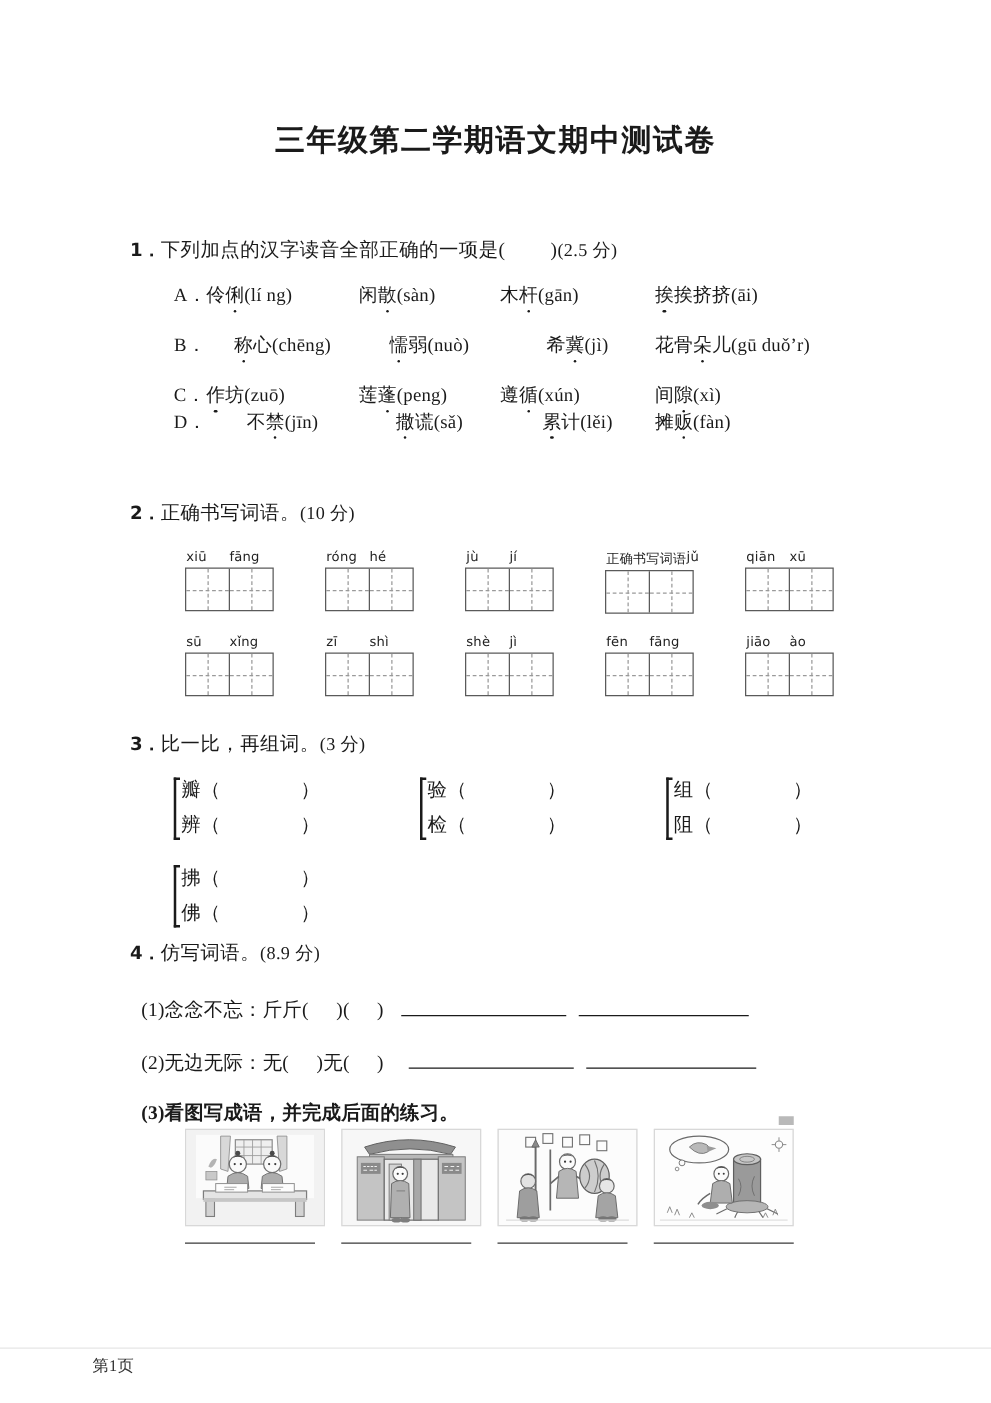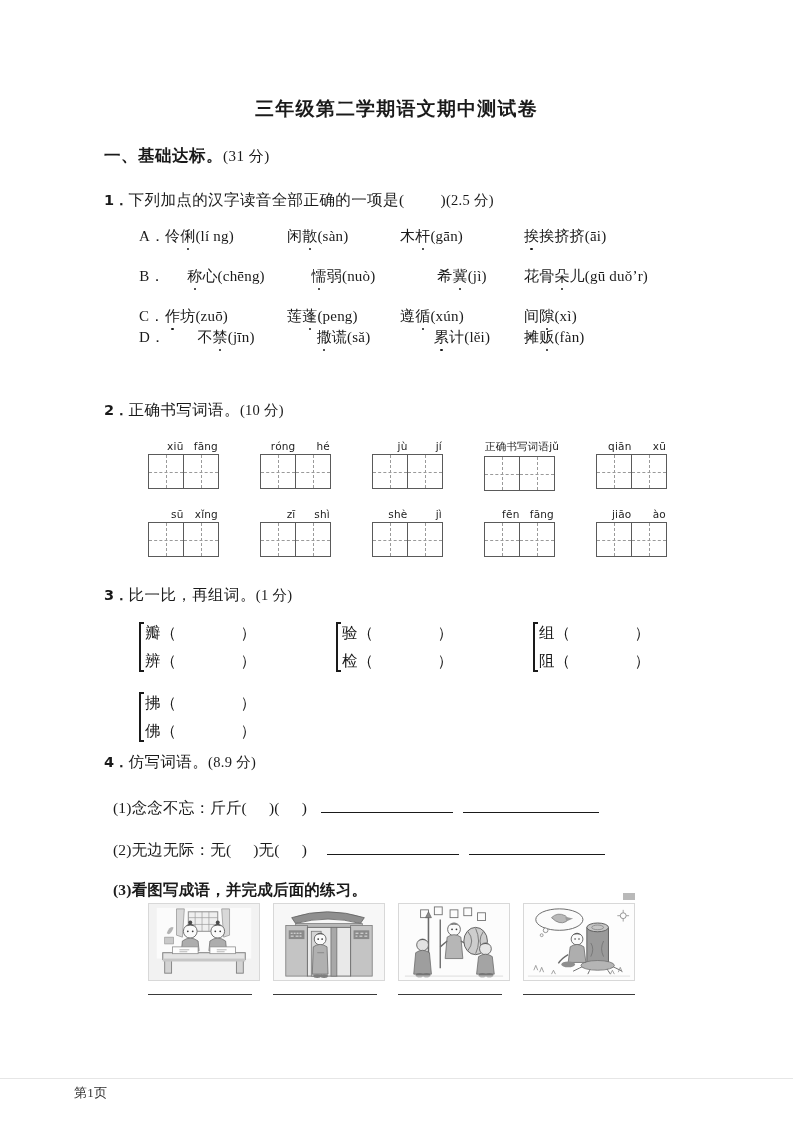--- a/index.html
+++ b/index.html
@@ -23,21 +23,21 @@
     height: 1122px;
   }
 
   
   .doc-title {
     position: absolute;
     left: 0;
     top: 96px;
     width: 793px;
     text-align: center;
-    font-size: 19px;
+    font-size: 24px;
     font-weight: bold;
     letter-spacing: 1.2px;
     font-family: "DejaVu Serif", "Liberation Serif", serif;
   }
 
   
   .section-head {
     position: absolute;
     left: 104px;
     top: 145px;
@@ -112,21 +112,21 @@
     display: flex;
     font-family: "DejaVu Sans", "Liberation Sans", sans-serif;
     font-size: 10.5px;
     color: #222;
     justify-content: space-around;
     padding: 0 1px 2px 1px;
     letter-spacing: .2px;
   }
   .grid-py span {
     flex: 1 1 0;
-    text-align: right;
+    text-align: left;
     white-space: nowrap;
   }
   .tianzige {
     display: flex;
     height: 35px;
     border: 1px solid #5a5a5a;
     box-sizing: border-box;
   }
   .tz-cell {
     position: relative;
@@ -265,23 +265,20 @@
   
   .pic-frame svg { display: block; width: 100%; height: 100%; }
 </style>
 </head>
 <body>
 
 <div class="page">
 
   <div class="doc-title">三年级第二学期语文期中测试卷</div>
 
-  <div class="section-head">
-    <span>一、基础达标。</span><span class="pts">(31 分)</span>
-  </div>
 
   <div class="q-head" style="left:104px; top:190px;">
     <span class="q-num">1．</span><span class="q-text">下列加点的汉字读音全部正确的一项是(</span><span style="display:inline-block;width:36px;"></span><span>)</span><span class="q-pts">(2.5 分)</span>
   </div>
 
   <div class="choice-row" style="top:227px;">
     <span class="choice-letter">A．</span><span class="choice-item" style="width:122px;"><span>伶</span><span class="dotted">俐</span><span></span><span class="py">(lí ng)</span></span><span class="choice-item" style="width:113px;"><span>闲</span><span class="dotted">散</span><span></span><span class="py">(sàn)</span></span><span class="choice-item" style="width:124px;"><span>木</span><span class="dotted">杆</span><span></span><span class="py">(gān)</span></span><span class="choice-item"><span></span><span class="dotted">挨</span><span>挨挤挤</span><span class="py">(āi)</span></span>
   </div>
 
   <div class="choice-row" style="top:267px;text-align:center;">
@@ -400,21 +397,21 @@
           <span>ào</span>
         </div>
       <div class="tianzige">
           <div class="tz-cell"></div>
           <div class="tz-cell"></div>
         </div>
     </div>
   </div>
 
   <div class="q-head" style="left:104px; top:585px;">
-    <span class="q-num">3．</span><span class="q-text">比一比，再组词。</span><span class="q-pts">(1 分)</span>
+    <span class="q-num">3．</span><span class="q-text">比一比，再组词。</span><span class="q-pts">(3 分)</span>
   </div>
 
   <div class="brace-group" style="left:136px; top:620px;">
     <div class="brace"></div>
     <div class="brace-lines">
       <div class="brace-line"><span>瓣</span><span class="paren">（</span><span class="blank-paren"></span><span class="paren">）</span></div>
       <div class="brace-line"><span>辨</span><span class="paren">（</span><span class="blank-paren"></span><span class="paren">）</span></div>
     </div>
   </div>
 

